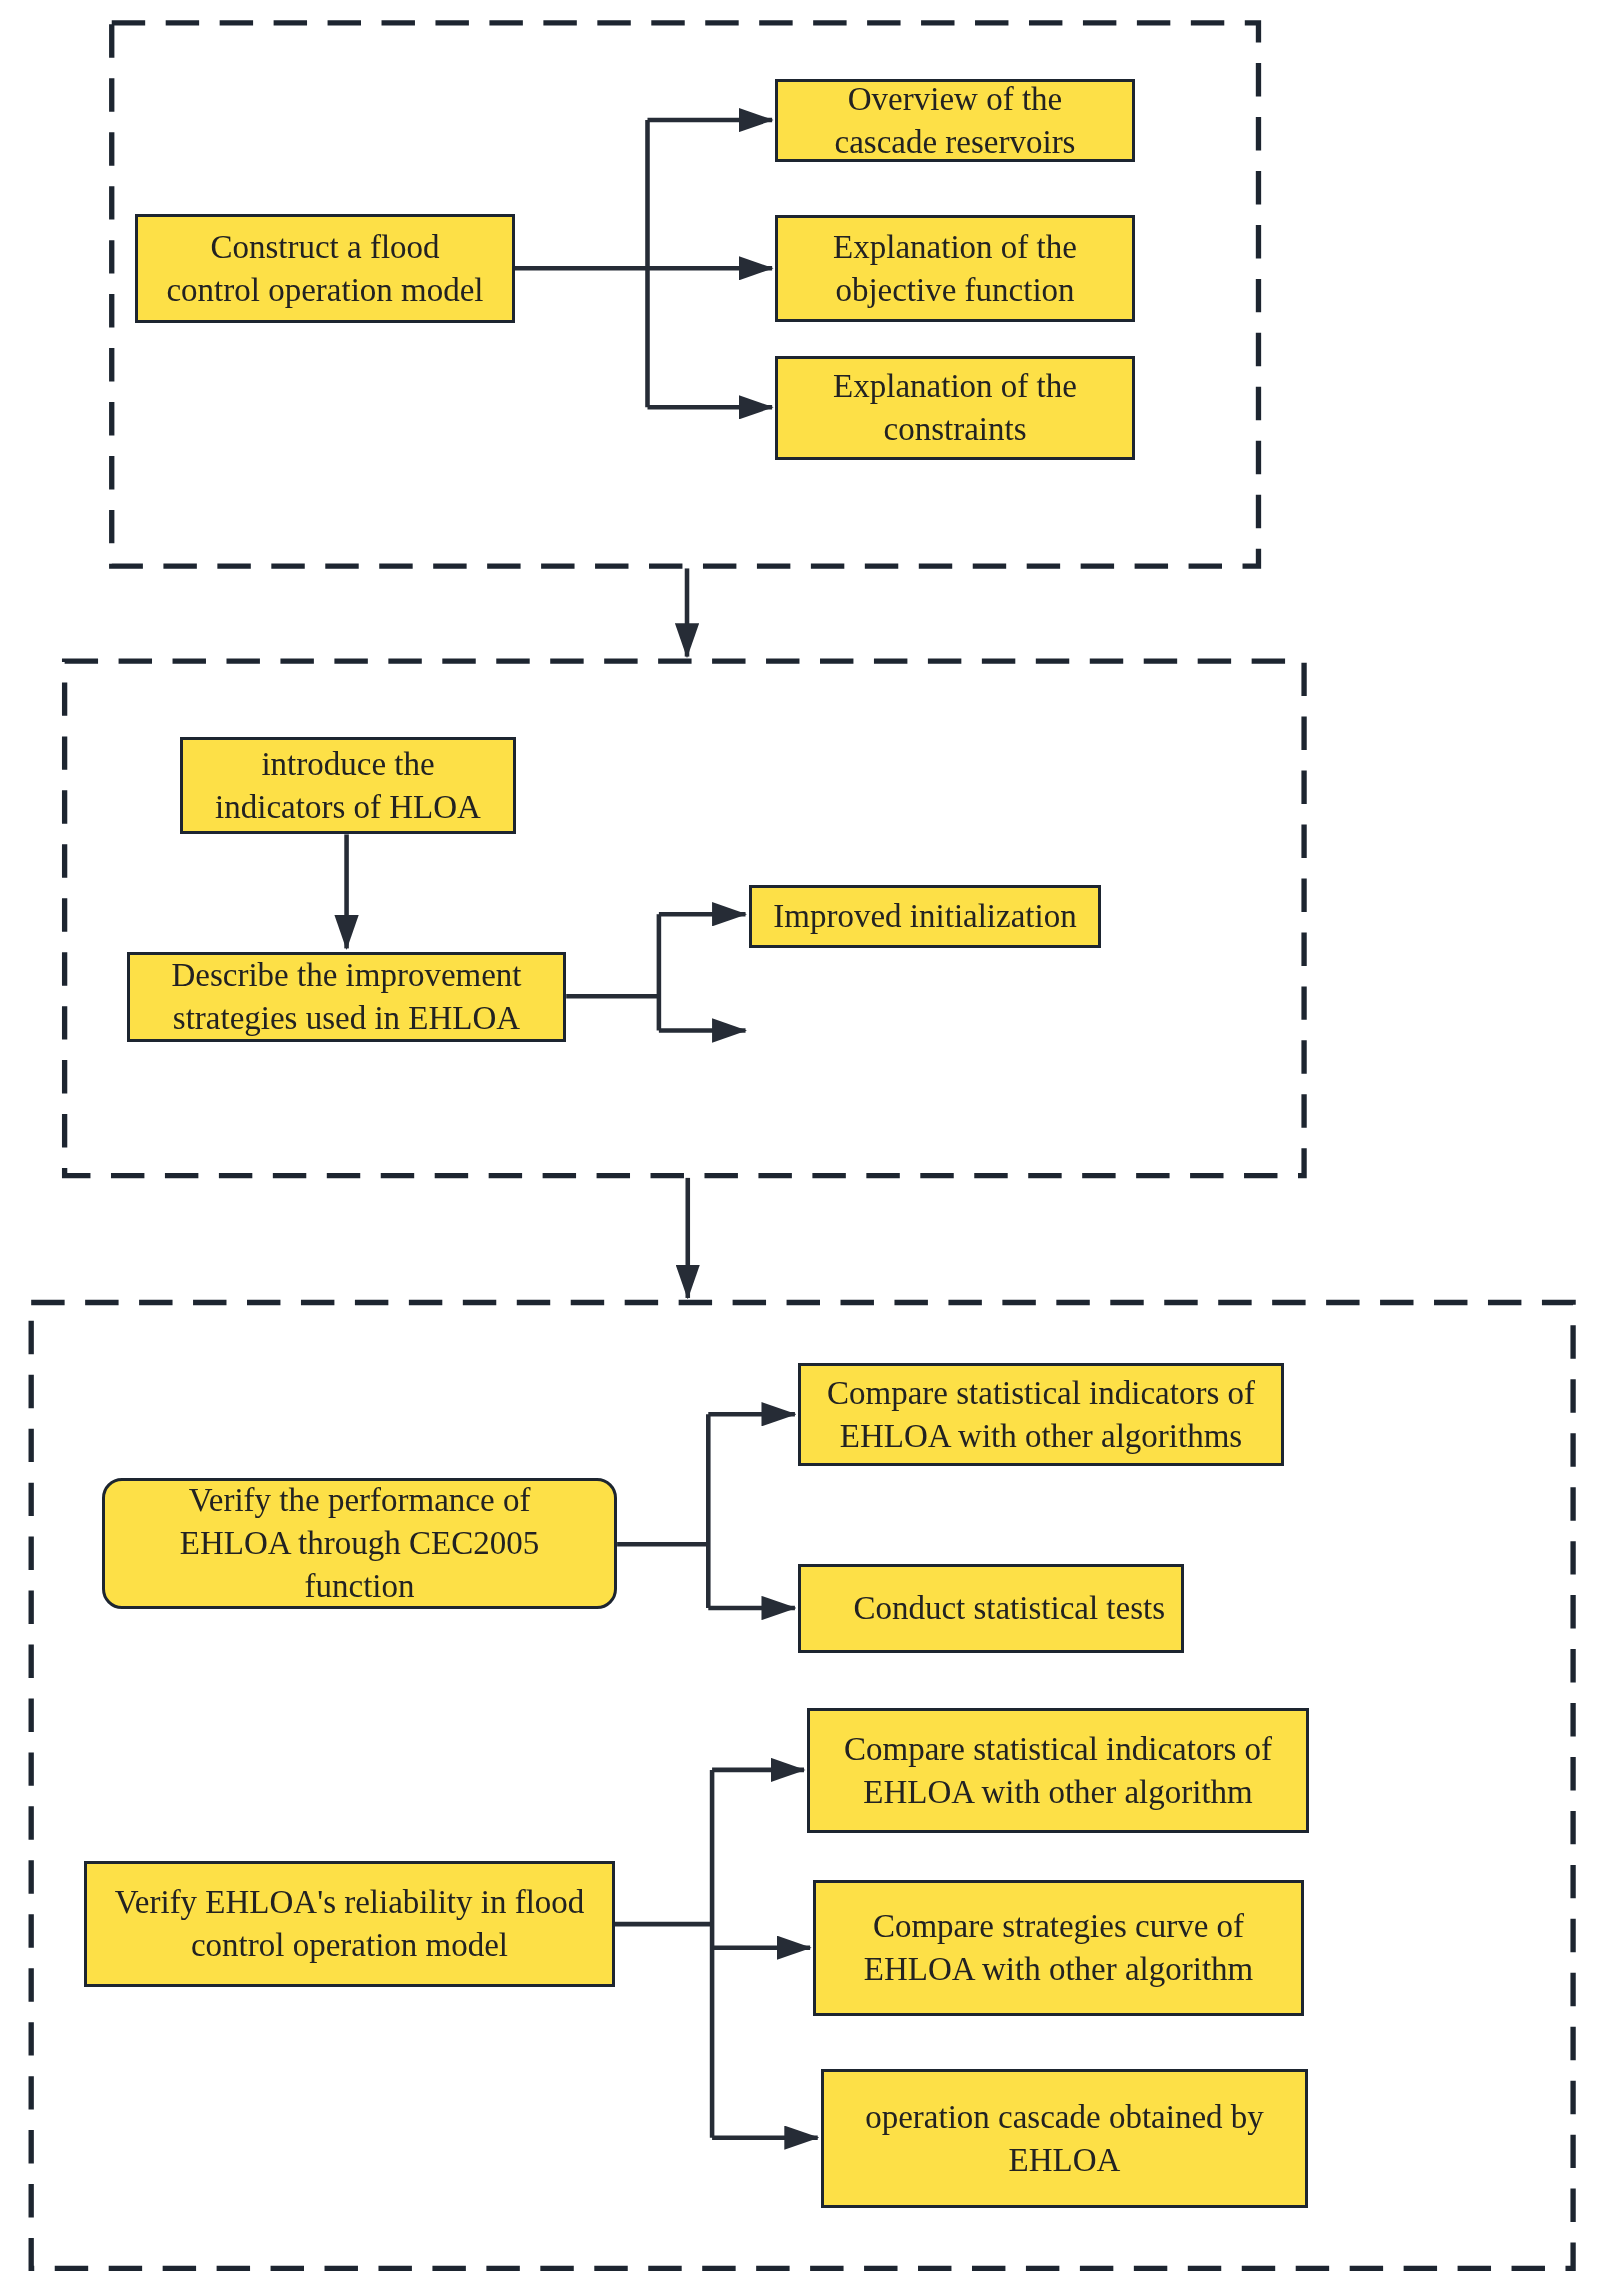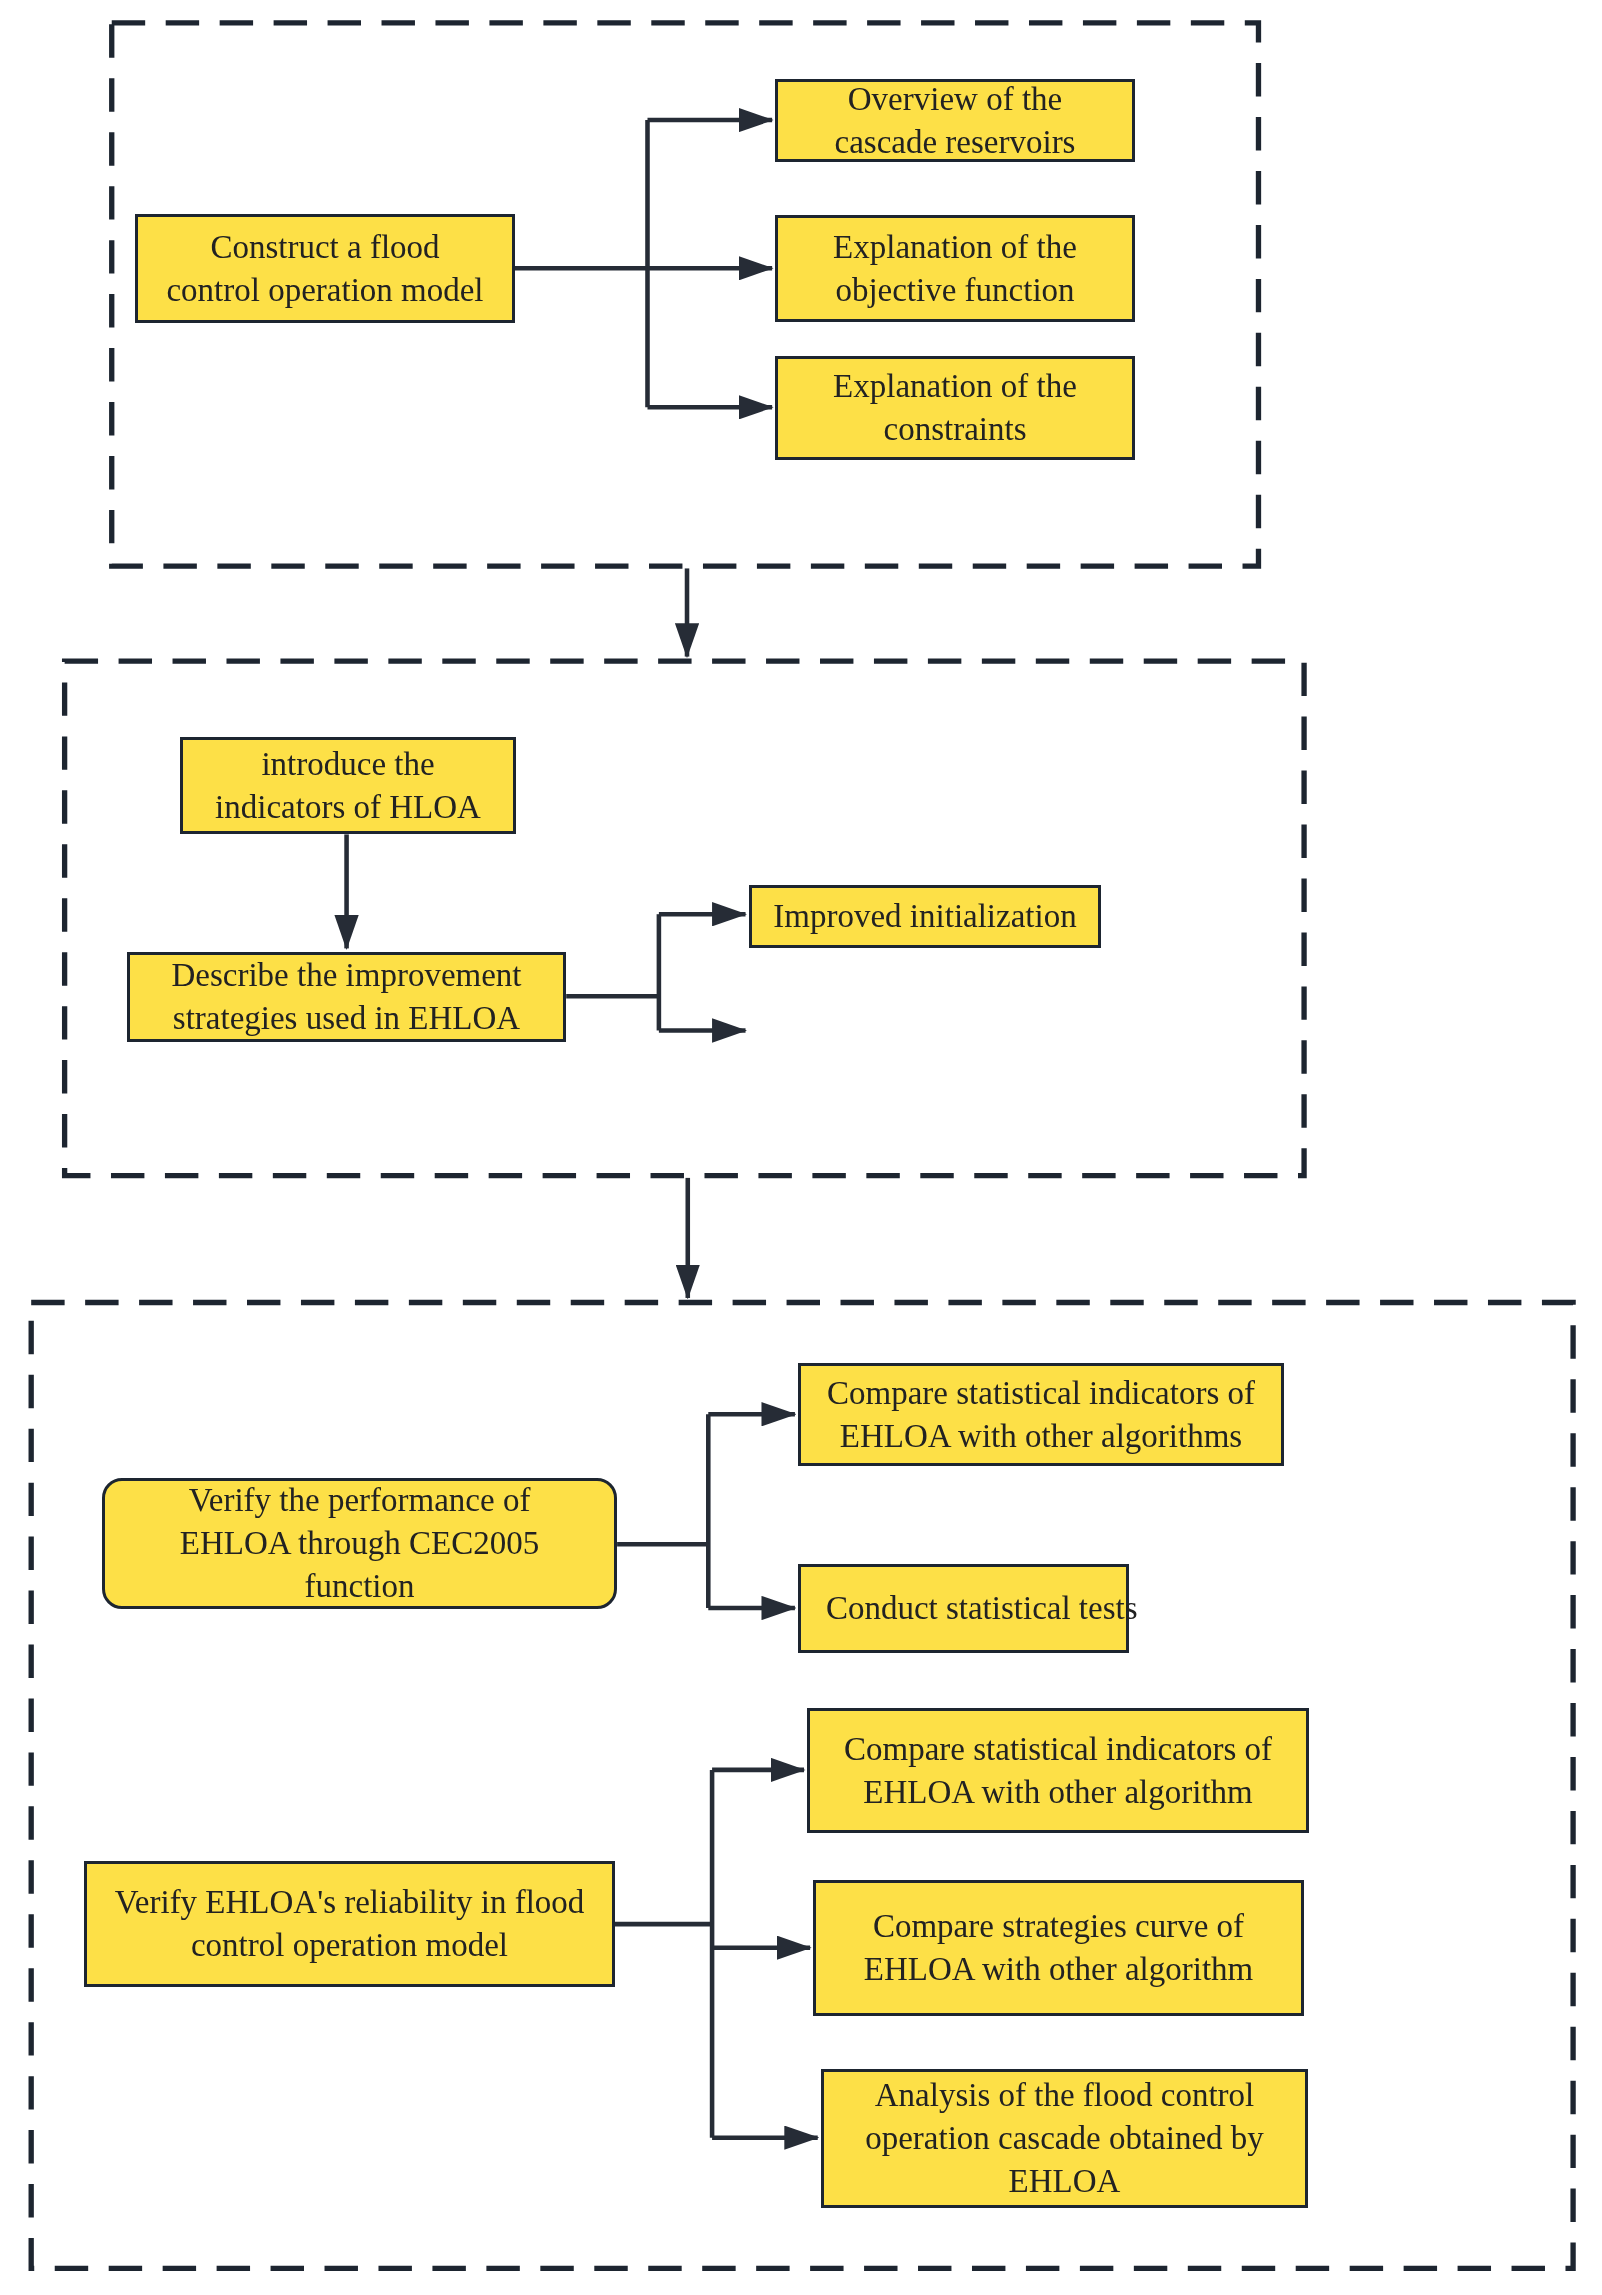--- a/index.html
+++ b/index.html
@@ -135,39 +135,38 @@
     <span>Verify the performance of</span>
     <span>EHLOA through CEC2005</span>
     <span>function</span>
   </div>
 
   <div class="box" style="left:798px; top:1363px; width:486px; height:103px;">
     <span>Compare statistical indicators of</span>
     <span>EHLOA with other algorithms</span>
   </div>
 
-  <div class="box" style="left:798px; top:1564px; width:331px; height:89px;padding-left:44px;">
+  <div class="box" style="left:798px; top:1564px; width:386px; height:89px;padding-left:44px;">
     <span>Conduct statistical tests</span>
   </div>
 
   <div class="box" style="left:84px; top:1861px; width:531px; height:126px;">
     <span>Verify EHLOA's reliability in flood</span>
     <span>control operation model</span>
   </div>
 
   <div class="box" style="left:807px; top:1708px; width:502px; height:125px;">
     <span>Compare statistical indicators of</span>
     <span>EHLOA with other algorithm</span>
   </div>
 
   <div class="box" style="left:813px; top:1880px; width:491px; height:136px;">
     <span>Compare strategies curve of</span>
     <span>EHLOA with other algorithm</span>
   </div>
 
   <div class="box" style="left:821px; top:2069px; width:487px; height:139px;">
-    <span>Analysis of the flood control</span>
     <span>operation cascade obtained by</span>
     <span>EHLOA</span>
   </div>
 
 </div>
 
 
 </body></html>

